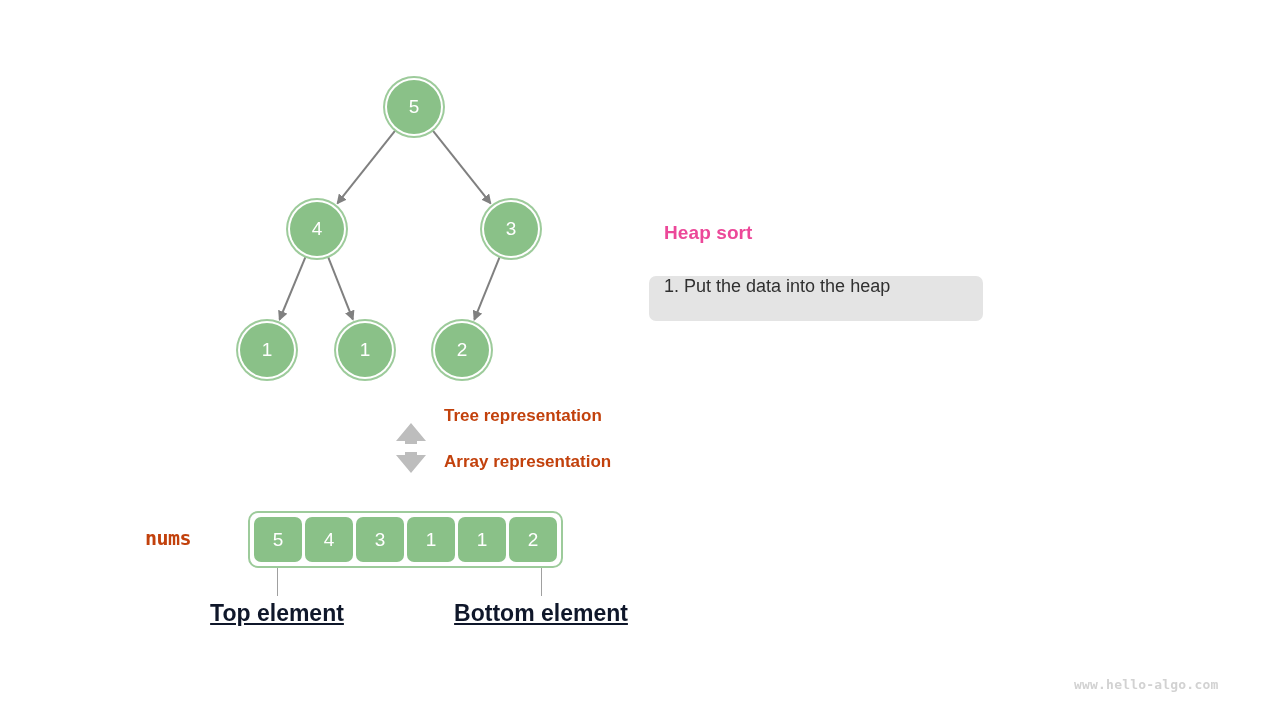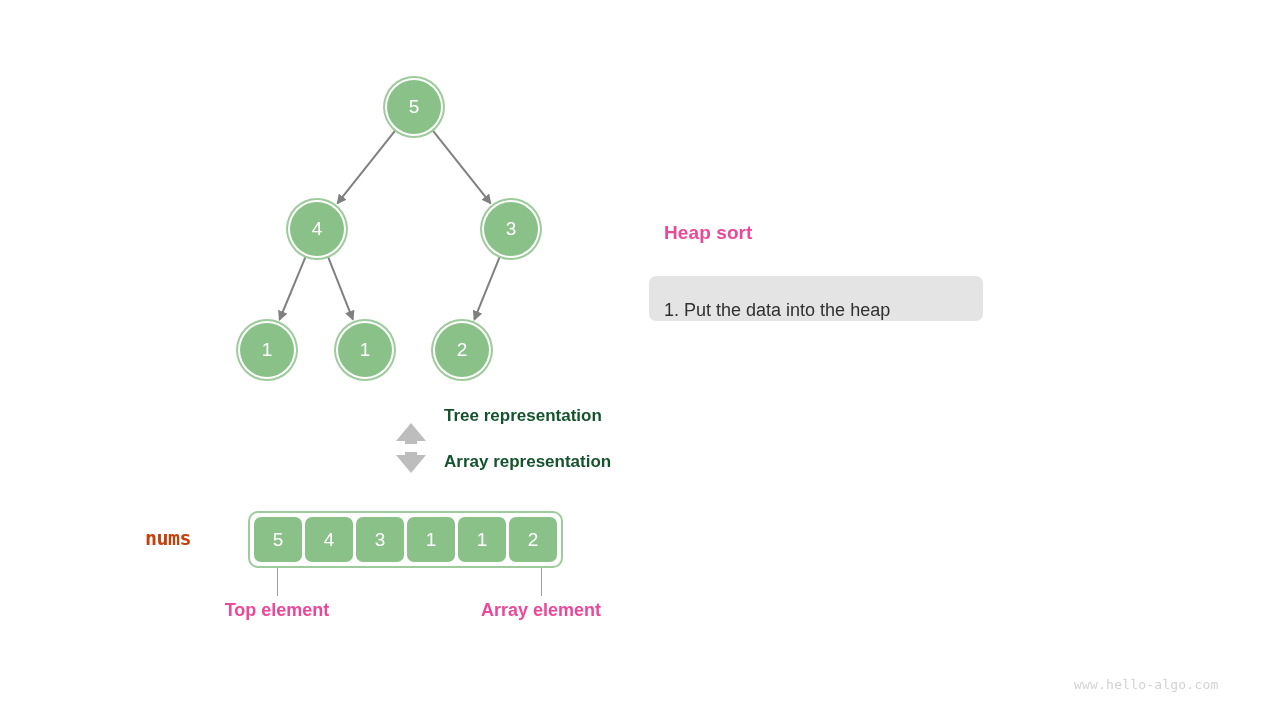--- a/index.html
+++ b/index.html
@@ -59,40 +59,40 @@
   }
   #step-desc-box {
     position: absolute;
     left: 649px;
     top: 276px;
     width: 334px;
     height: 45px;
     background: #e4e4e4;
     border-radius: 7px;
     display: flex;
-    align-items: flex-end;
+    align-items: flex-start;
   }
   #step-desc-text {
     padding-left: 15px;
     font-size: 18px;
     color: #303030;
     white-space: nowrap;
   }
 
   
   #rep-arrow {
     position: absolute;
     left: 393px;
     top: 422px;
   }
   .rep-label {
     position: absolute;
     font-size: 17px;
     font-weight: bold;
-    color: #14532d;
+    color: #c2410c;
     white-space: nowrap;
   }
   #tree-rep-label { left: 444px; top: 406px; }
   #array-rep-label { left: 444px; top: 452px; }
 
   
   #nums-label {
     position: absolute;
     left: 145px;
     top: 526px;
@@ -128,25 +128,26 @@
   }
   .pointer-line {
     position: absolute;
     width: 1px;
     background: #a0a0a0;
   }
   #top-pointer-line { left: 277px; top: 568px; height: 28px; }
   #bottom-pointer-line { left: 541px; top: 568px; height: 28px; }
   .element-label {
     position: absolute;
-    font-size: 18px;
-    font-weight: bold;
-    color: #ec4899;
+    font-size: 23px;
+    font-weight: bold;
+    color: #0f172a;
     white-space: nowrap;
     transform: translateX(-50%);
+    text-decoration: underline;
   }
   #top-element-label { left: 277px; top: 600px; }
   #bottom-element-label { left: 541px; top: 600px; }
 
   
   #step-badge {
     position: absolute;
     left: 36px;
     top: 641px;
     width: 145px;
@@ -166,20 +167,21 @@
     letter-spacing: 1px;
   }
   #watermark {
     position: absolute;
     left: 1074px;
     top: 677px;
     font-family: "DejaVu Sans Mono", monospace;
     font-size: 13px;
     color: #d2d2d2;
     letter-spacing: 0.2px;
+    font-weight: bold;
   }
 </style>
 </head>
 <body>
 
 <div id="stage">
 
   <svg id="tree-svg">
     <defs>
       <marker id="arrowhead" markerWidth="5" markerHeight="5" refX="4.2" refY="2.5" orient="auto" markerUnits="strokeWidth">
@@ -250,18 +252,18 @@
       </div>
       <div class="array-cell">
         <span>2</span>
       </div>
     </div>
 
   <div class="pointer-line" id="top-pointer-line"></div>
   <div class="pointer-line" id="bottom-pointer-line"></div>
 
   <div class="element-label" id="top-element-label">Top element</div>
-  <div class="element-label" id="bottom-element-label">Array element</div>
+  <div class="element-label" id="bottom-element-label">Bottom element</div>
 
 
   <div id="watermark">www.hello-algo.com</div>
 
 </div>
 
 </body></html>

